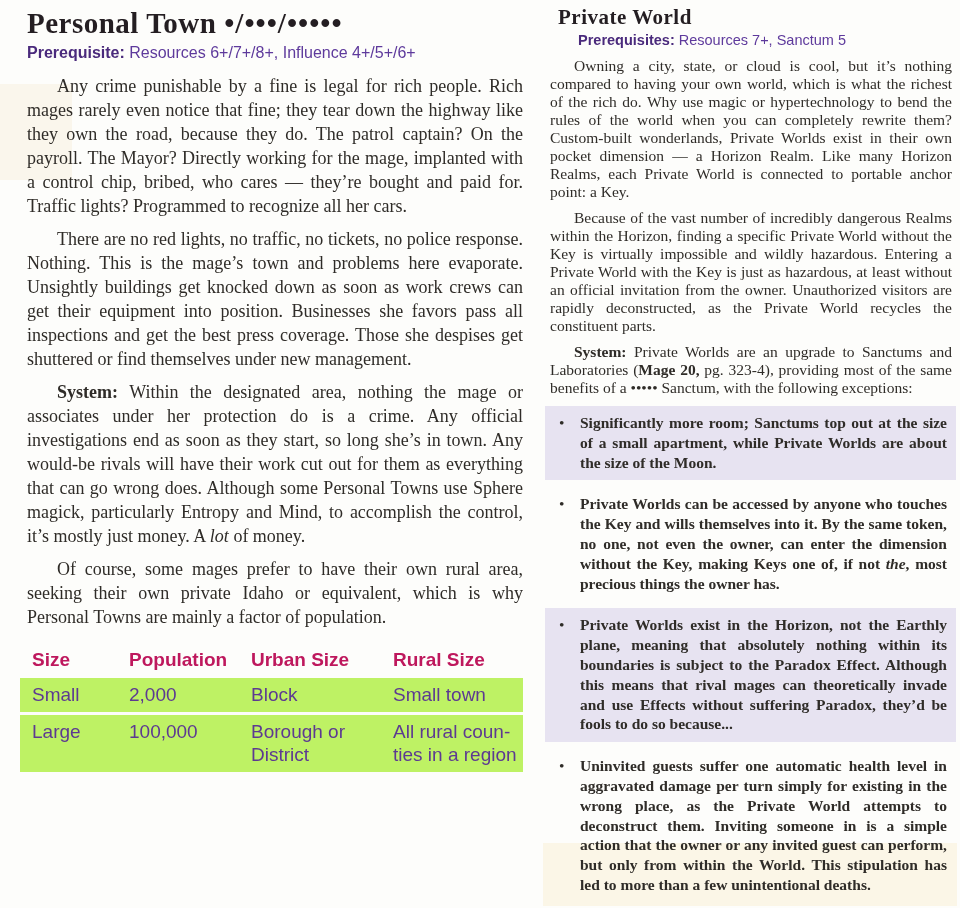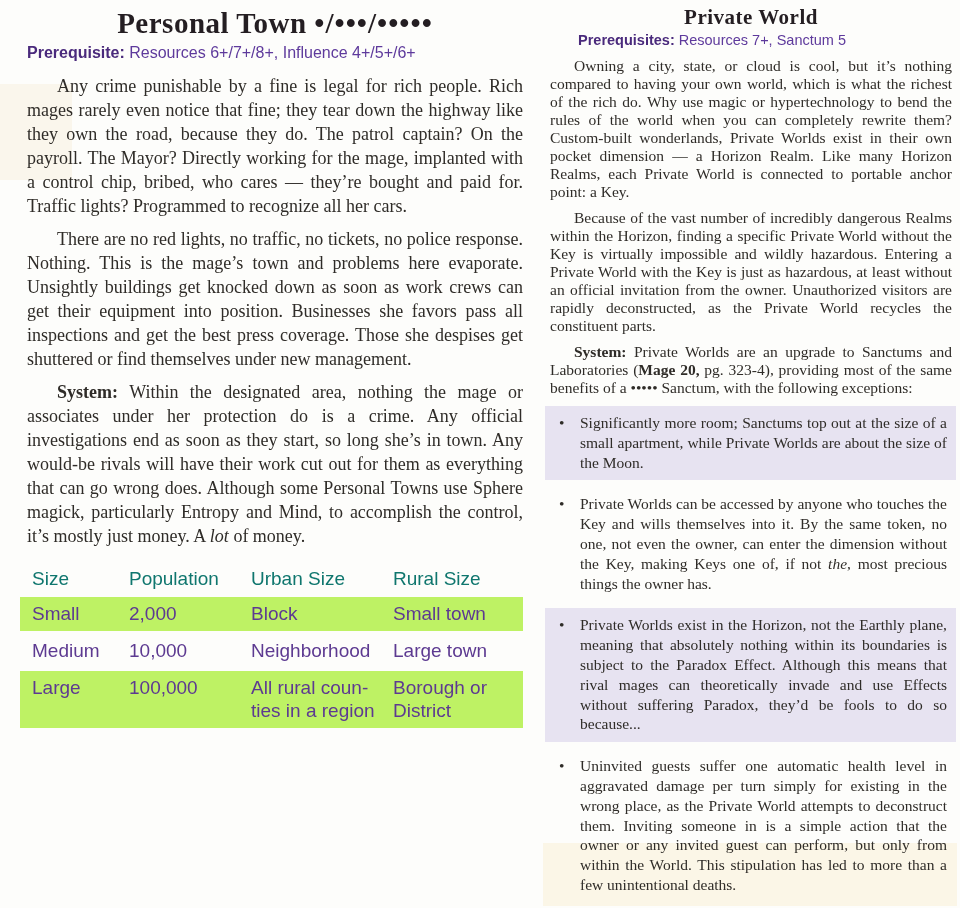--- a/index.html
+++ b/index.html
@@ -11,21 +11,21 @@
   .patch{position:absolute;z-index:0;}
   .patch-left{left:0;top:84px;width:72px;height:96px;background:#faf6ec;}
   .patch-right{left:543px;top:843px;width:414px;height:63px;background:#fbf6e7;}
 
   .col{position:absolute;top:0;z-index:1;}
   .col-left{left:27px;width:496px;}
   .col-right{left:550px;width:402px;}
 
   .sec-title{
     margin:8px 0 4px;font-size:29px;font-weight:bold;color:#241e22;
-    letter-spacing:.5px;font-family:"Liberation Serif",serif;line-height:1.1;text-align:center;
+    letter-spacing:.5px;font-family:"Liberation Serif",serif;line-height:1.1;
   }
   .col-right .sec-title{font-size:21px;margin:6px 8px 3px;}
   .title-dots{letter-spacing:1px;}
 
   .prereq{font-family:"Liberation Sans","DejaVu Sans",sans-serif;margin:0 0 12px;}
   .col-left .prereq{font-size:16px;}
   .col-right .prereq{font-size:14.5px;margin-bottom:9px;margin-left:28px;}
   .prereq-label{font-weight:bold;color:#4a2a7c;}
   .prereq-value{color:#5e3a9c;}
 
@@ -34,71 +34,66 @@
   .col-right p.body{font-size:15.5px;line-height:18px;text-indent:24px;margin-bottom:8px;}
   .rb{font-weight:bold;}
   .ri{font-style:italic;}
 
   .ptable{
     margin:14px 0 0 -7px;width:503px;
     font-family:"Liberation Sans","DejaVu Sans",sans-serif;font-size:19px;
   }
   .trow{display:grid;grid-template-columns:97px 122px 142px 1fr;padding:5px 0 6px;margin-bottom:3px;}
   .trow > div{padding-left:12px;line-height:23px;}
-  .thead{font-weight:normal;color:#0f766e;padding-bottom:4px;}
+  .thead{font-weight:bold;color:#be185d;padding-bottom:4px;}
   .trow:not(.thead){color:#5d3a91;}
   .trow.shaded{background:#bef264;}
 
   .bullets{margin-top:9px;}
   .bullet{
     display:flex;margin:0 -4px 7px -5px;padding:7px 9px 8px 7px;
     font-size:15.5px;line-height:19.8px;
   }
   .bullet.shaded{background:#e7e3f1;}
   .bm{flex:none;width:21px;text-align:left;padding-left:7px;}
-  .btext{flex:1;text-align:justify;}
+  .btext{flex:1;text-align:justify;font-weight:bold;}
 </style>
 </head>
 <body>
 
 <div class="patch patch-left"></div>
 <div class="patch patch-right"></div>
 
 <div class="col col-left">
   <h1 class="sec-title"><span>Personal Town</span> <span class="title-dots">•/•••/•••••</span></h1>
   <p class="prereq"><span class="prereq-label">Prerequisite:</span> <span class="prereq-value">Resources 6+/7+/8+, Influence 4+/5+/6+</span></p>
 
   <p class="body"><span>Any crime punishable by a fine is legal for rich people. Rich mages rarely even notice that fine; they tear down the highway like they own the road, because they do. The patrol captain? On the payroll. The Mayor? Directly working for the mage, implanted with a control chip, bribed, who cares — they’re bought and paid for. Traffic lights? Programmed to recognize all her cars.</span></p>
   <p class="body"><span>There are no red lights, no traffic, no tickets, no police response. Nothing. This is the mage’s town and problems here evaporate. Unsightly buildings get knocked down as soon as work crews can get their equipment into position. Businesses she favors pass all inspections and get the best press coverage. Those she despises get shuttered or find themselves under new management.</span></p>
   <p class="body"><span class="rb">System:</span><span> Within the designated area, nothing the mage or associates under her protection do is a crime. Any official investigations end as soon as they start, so long she’s in town. Any would-be rivals will have their work cut out for them as everything that can go wrong does. Although some Personal Towns use Sphere magick, particularly Entropy and Mind, to accomplish the control, it’s mostly just money. A </span><span class="ri">lot</span><span> of money.</span></p>
+  <p class="body"><span>Of course, some mages prefer to have their own rural area, seeking their own private Idaho or equivalent, which is why Personal Towns are mainly a factor of population.</span></p>
 
   <div class="ptable">
     <div class="trow thead">
       <div>Size</div>
       <div>Population</div>
       <div>Urban Size</div>
       <div>Rural Size</div>
     </div>
     <div class="trow shaded">
       <div>Small</div>
       <div>2,000</div>
       <div>Block</div>
       <div>Small town</div>
     </div>
-    <div class="trow">
-      <div>Medium</div>
-      <div>10,000</div>
-      <div>Neighborhood</div>
-      <div>Large town</div>
-    </div>
     <div class="trow shaded">
       <div>Large</div>
       <div>100,000</div>
+      <div>Borough or District</div>
       <div>All rural coun-ties in a region</div>
-      <div>Borough or District</div>
     </div>
   </div>
 </div>
 
 <div class="col col-right">
   <h2 class="sec-title">Private World</h2>
   <p class="prereq"><span class="prereq-label">Prerequisites:</span> <span class="prereq-value">Resources 7+, Sanctum 5</span></p>
 
   <p class="body"><span>Owning a city, state, or cloud is cool, but it’s nothing compared to having your own world, which is what the richest of the rich do. Why use magic or hypertechnology to bend the rules of the world when you can completely rewrite them? Custom-built wonderlands, Private Worlds exist in their own pocket dimension — a Horizon Realm. Like many Horizon Realms, each Private World is connected to portable anchor point: a Key.</span></p>
   <p class="body"><span>Because of the vast number of incredibly dangerous Realms within the Horizon, finding a specific Private World without the Key is virtually impossible and wildly hazardous. Entering a Private World with the Key is just as hazardous, at least without an official invitation from the owner. Unauthorized visitors are rapidly deconstructed, as the Private World recycles the constituent parts.</span></p>

